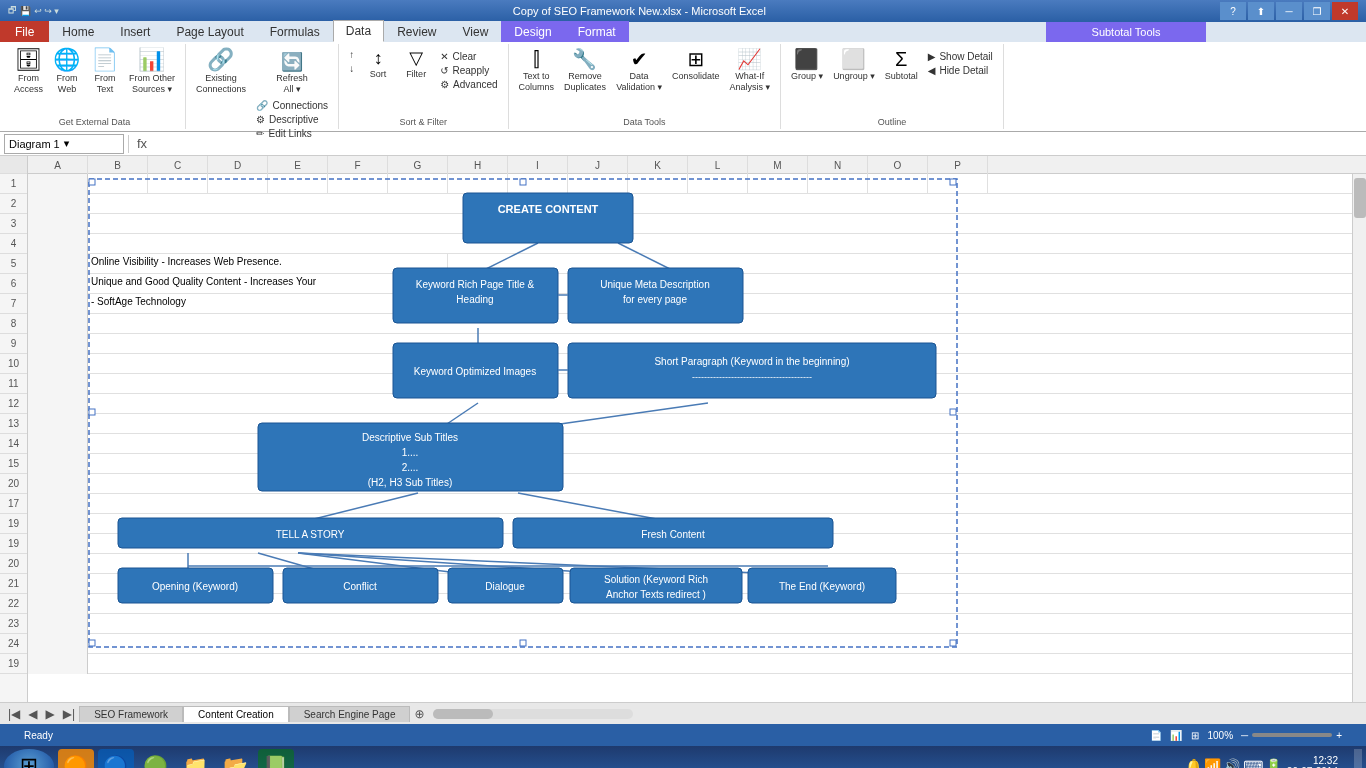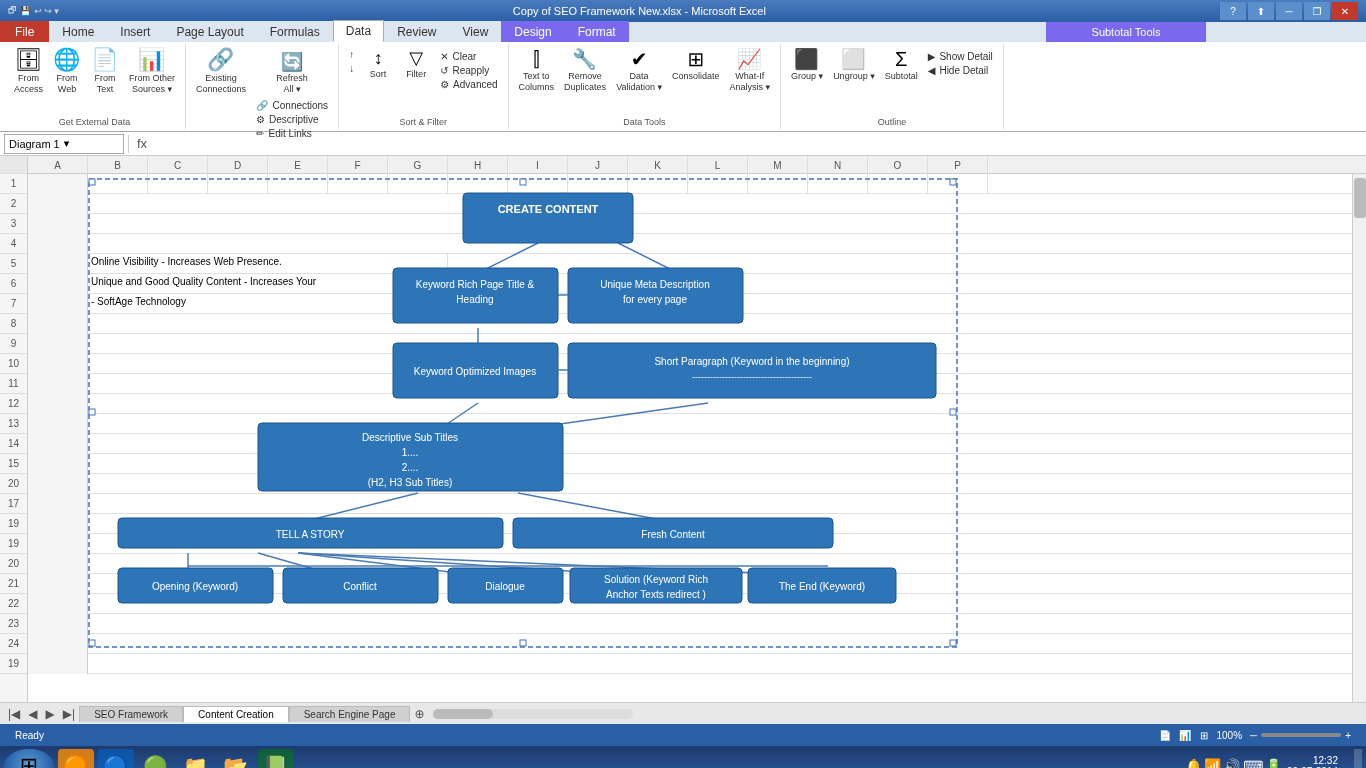--- a/index.html
+++ b/index.html
@@ -253,21 +253,21 @@
       background: white;
       color: #000;
     }
     .sheet-nav { font-size: 12px; padding: 0 4px; cursor: pointer; color: #555; }
 
     #status-bar {
       height: 22px;
       background: #2a5fa5;
       display: flex;
       align-items: center;
-      padding: 0 15px;
+      padding: 0 24px;
       color: white;
       font-size: 10px;
       justify-content: space-between;
     }
     .status-right { display: flex; align-items: center; gap: 8px; }
 
     
     #taskbar {
       height: 40px;
       background: linear-gradient(to bottom, #1e3a6e, #2a5fa5);

